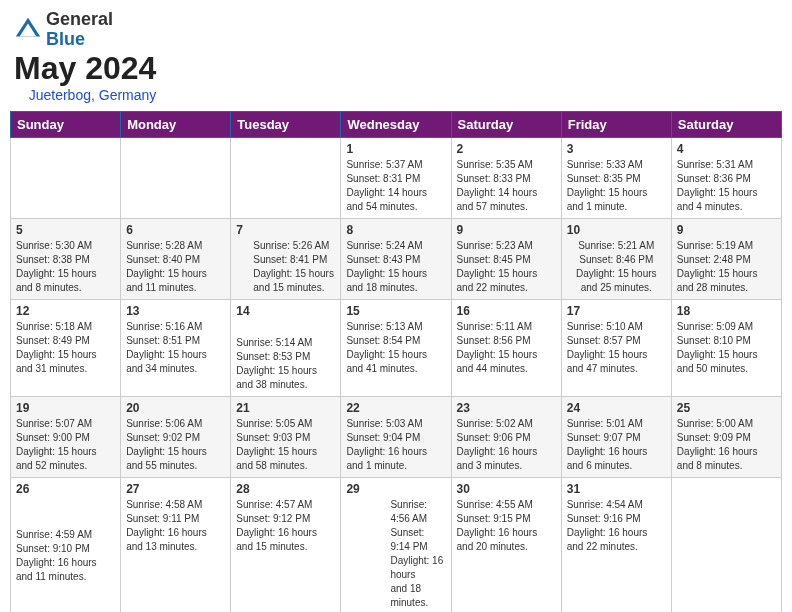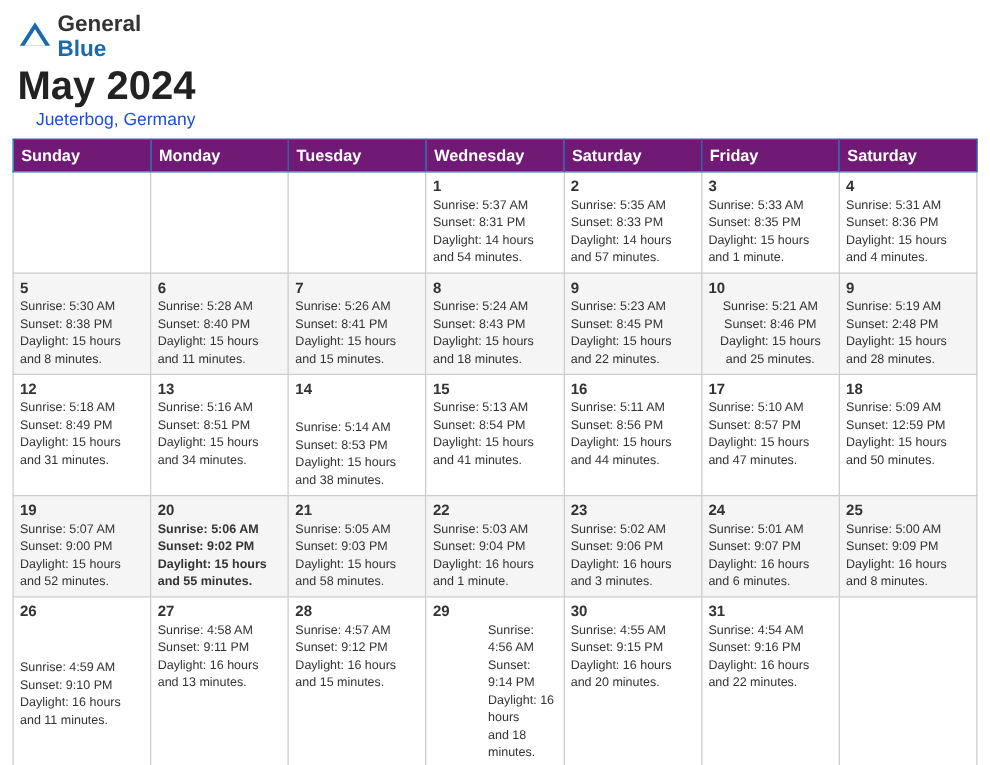--- a/index.html
+++ b/index.html
@@ -172,21 +172,21 @@
         </td>
         <td>
           <span class="day-num">6</span>
           <div class="day-info" style="white-space: pre-line;">Sunrise: 5:28 AM
 Sunset: 8:40 PM
 Daylight: 15 hours
 and 11 minutes.</div>
         </td>
         <td>
           <span class="day-num">7</span>
-          <div class="day-info" style="white-space: pre-line;">Sunrise: 5:26 AM
+          <div class="day-info" style="white-space: pre-line; margin-left: 17px;">Sunrise: 5:26 AM
 Sunset: 8:41 PM
 Daylight: 15 hours
 and 15 minutes.</div>
         </td>
         <td>
           <span class="day-num">8</span>
           <div class="day-info" style="white-space: pre-line;">Sunrise: 5:24 AM
 Sunset: 8:43 PM
 Daylight: 15 hours
 and 18 minutes.</div>
@@ -252,36 +252,36 @@
         <td>
           <span class="day-num">17</span>
           <div class="day-info" style="white-space: pre-line;">Sunrise: 5:10 AM
 Sunset: 8:57 PM
 Daylight: 15 hours
 and 47 minutes.</div>
         </td>
         <td>
           <span class="day-num">18</span>
           <div class="day-info" style="white-space: pre-line;">Sunrise: 5:09 AM
-Sunset: 12:59 PM
+Sunset: 8:10 PM
 Daylight: 15 hours
 and 50 minutes.</div>
         </td>
       </tr>
       <tr>
         <td>
           <span class="day-num">19</span>
           <div class="day-info" style="white-space: pre-line;">Sunrise: 5:07 AM
 Sunset: 9:00 PM
 Daylight: 15 hours
 and 52 minutes.</div>
         </td>
         <td>
           <span class="day-num">20</span>
-          <div class="day-info" style="white-space: pre-line; font-weight: bold;">Sunrise: 5:06 AM
+          <div class="day-info" style="white-space: pre-line;">Sunrise: 5:06 AM
 Sunset: 9:02 PM
 Daylight: 15 hours
 and 55 minutes.</div>
         </td>
         <td>
           <span class="day-num">21</span>
           <div class="day-info" style="white-space: pre-line;">Sunrise: 5:05 AM
 Sunset: 9:03 PM
 Daylight: 15 hours
 and 58 minutes.</div>

